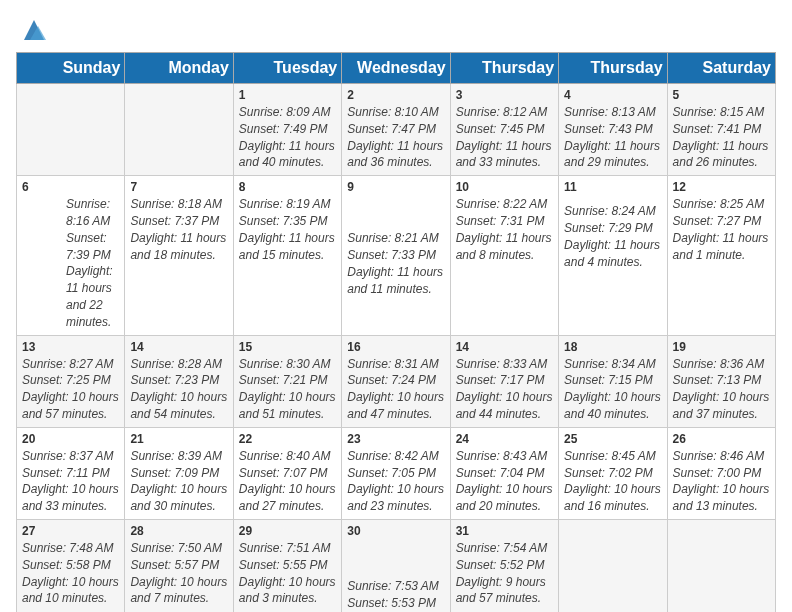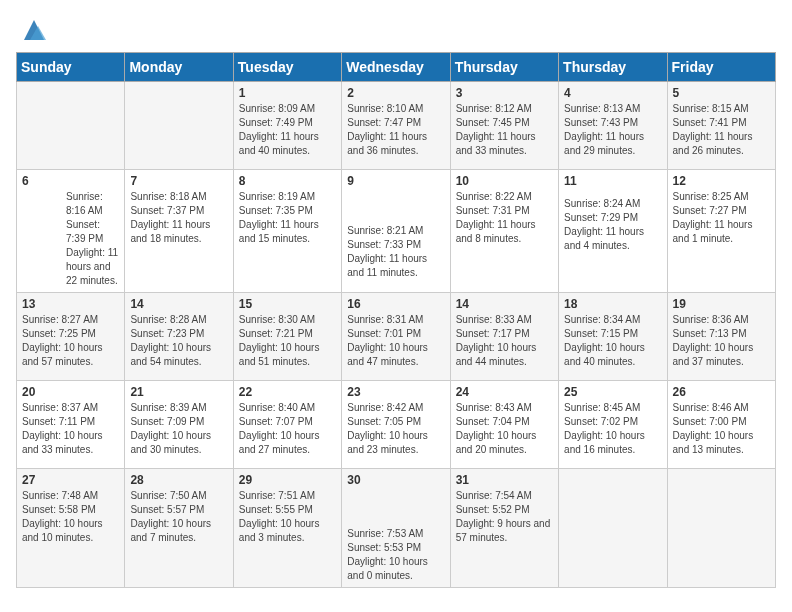--- a/index.html
+++ b/index.html
@@ -53,24 +53,24 @@
       color: #555;
     }
     .calendar {
       width: 100%;
       border-collapse: collapse;
       table-layout: fixed;
     }
     .calendar th {
       background-color: #1a6faf;
       color: #fff;
-      font-size: 14px;
+      font-size: 16px;
       font-weight: bold;
       padding: 6px 4px;
-      text-align: left;
+      text-align: right;
       border: 1px solid #aaa;
     }
     .calendar td {
       border: 1px solid #ccc;
       vertical-align: top;
       padding: 4px 5px;
       font-size: 10.5px;
       color: #333;
       height: 88px;
       background: #fff;
@@ -81,23 +81,24 @@
     .calendar tr:nth-child(even) td {
       background: #fff;
     }
     .day-num {
       font-weight: bold;
       font-size: 12px;
       display: block;
       margin-bottom: 2px;
     }
     .day-info {
-      font-size: 10px;
+      font-size: 12px;
       line-height: 1.4;
       color: #444;
+      font-style: italic;
     }
     .empty-cell {
       background: #f5f5f5;
     }
   </style>
 </head>
 <body>
 
 <div class="header">
   <div class="logo">
@@ -118,21 +119,21 @@
 
 <table class="calendar">
   <thead>
     <tr>
     <th>Sunday</th>
         <th>Monday</th>
         <th>Tuesday</th>
         <th>Wednesday</th>
         <th>Thursday</th>
         <th>Thursday</th>
-        <th>Friday</th>
+        <th>Saturday</th>
       </tr>
   </thead>
   <tbody id="calendar-body">
   <tr>
         <td class="empty-cell"></td>
         <td class="empty-cell"></td>
         <td>
           <span class="day-num">1</span>
           <div class="day-info" style="white-space: pre-line;">Sunrise: 8:09 AM
 Sunset: 7:49 PM
@@ -222,21 +223,21 @@
         </td>
         <td>
           <span class="day-num">15</span>
           <div class="day-info" style="white-space: pre-line;">Sunrise: 8:30 AM
 Sunset: 7:21 PM
 Daylight: 10 hours and 51 minutes.</div>
         </td>
         <td>
           <span class="day-num">16</span>
           <div class="day-info" style="white-space: pre-line;">Sunrise: 8:31 AM
-Sunset: 7:01 PM
+Sunset: 7:24 PM
 Daylight: 10 hours and 47 minutes.</div>
         </td>
         <td>
           <span class="day-num">14</span>
           <div class="day-info" style="white-space: pre-line;">Sunrise: 8:33 AM
 Sunset: 7:17 PM
 Daylight: 10 hours and 44 minutes.</div>
         </td>
         <td>
           <span class="day-num">18</span>

